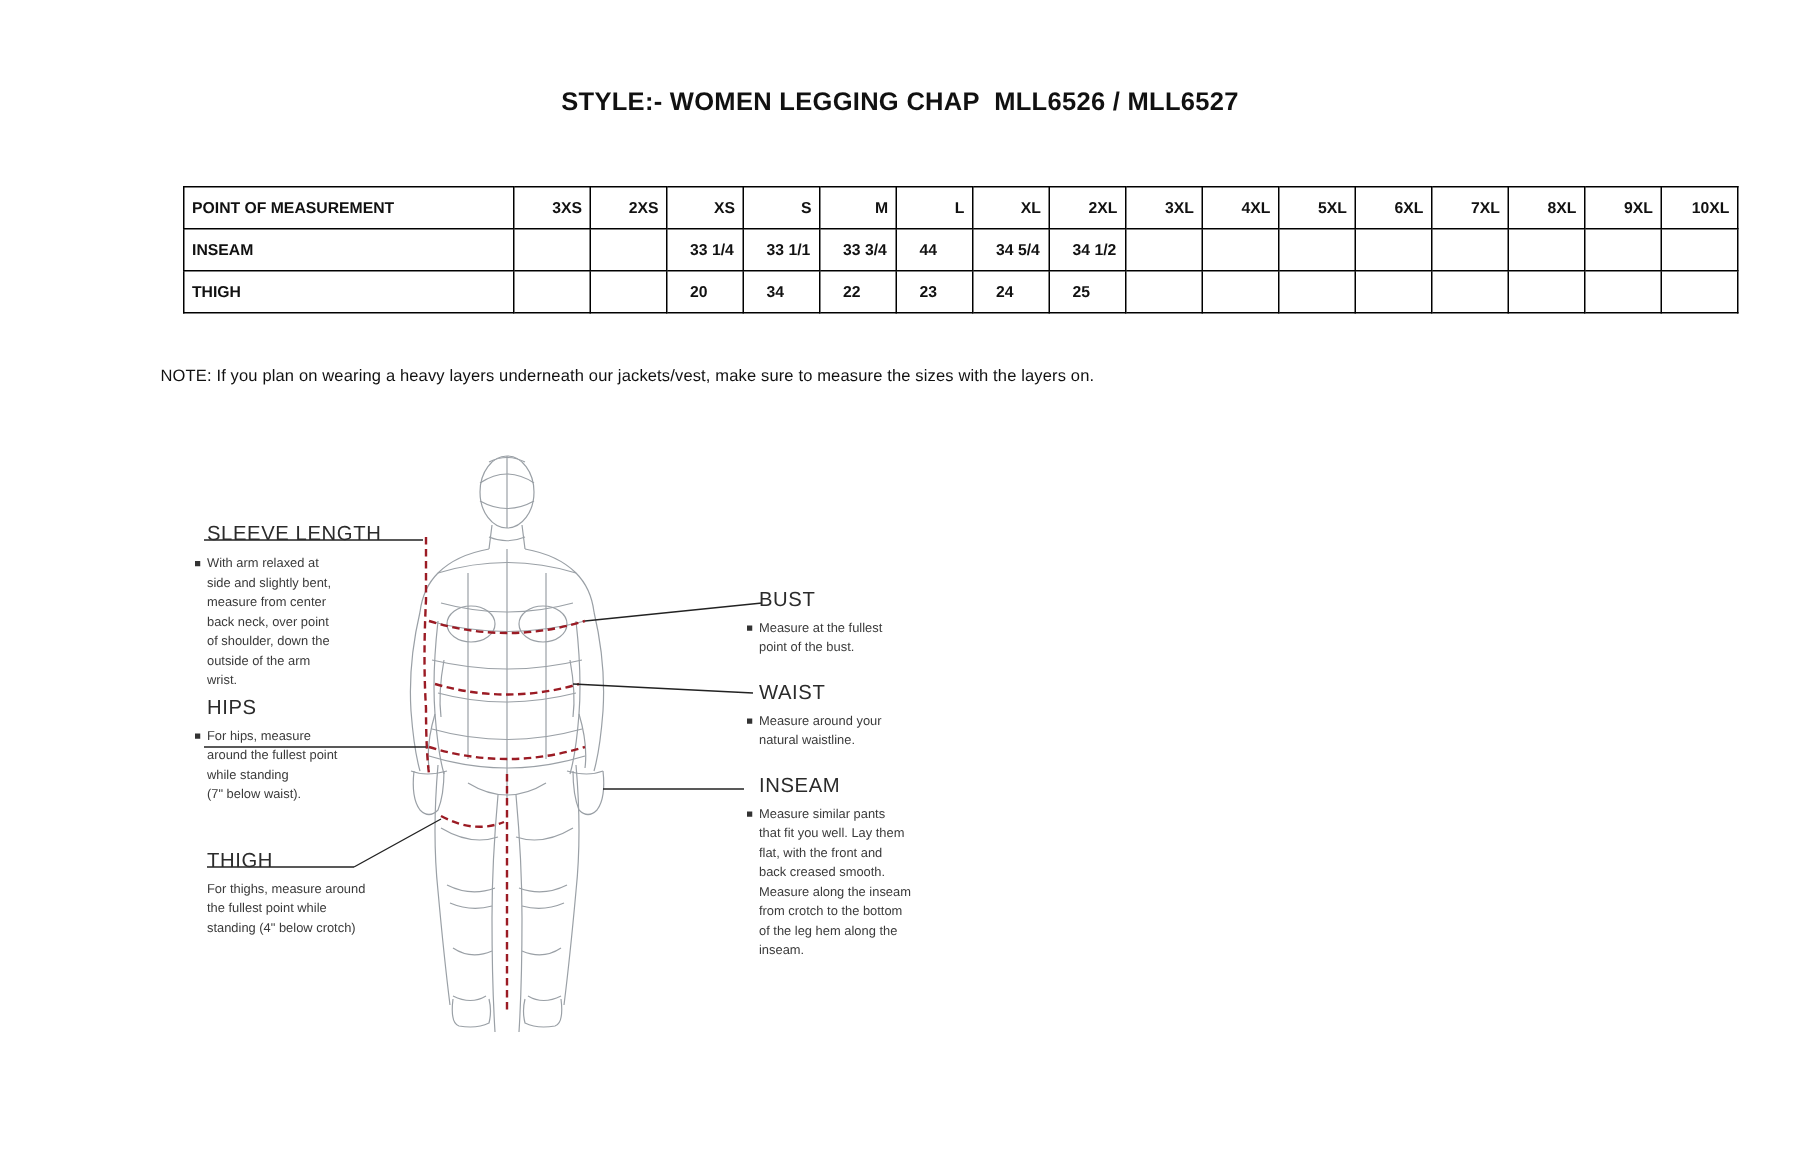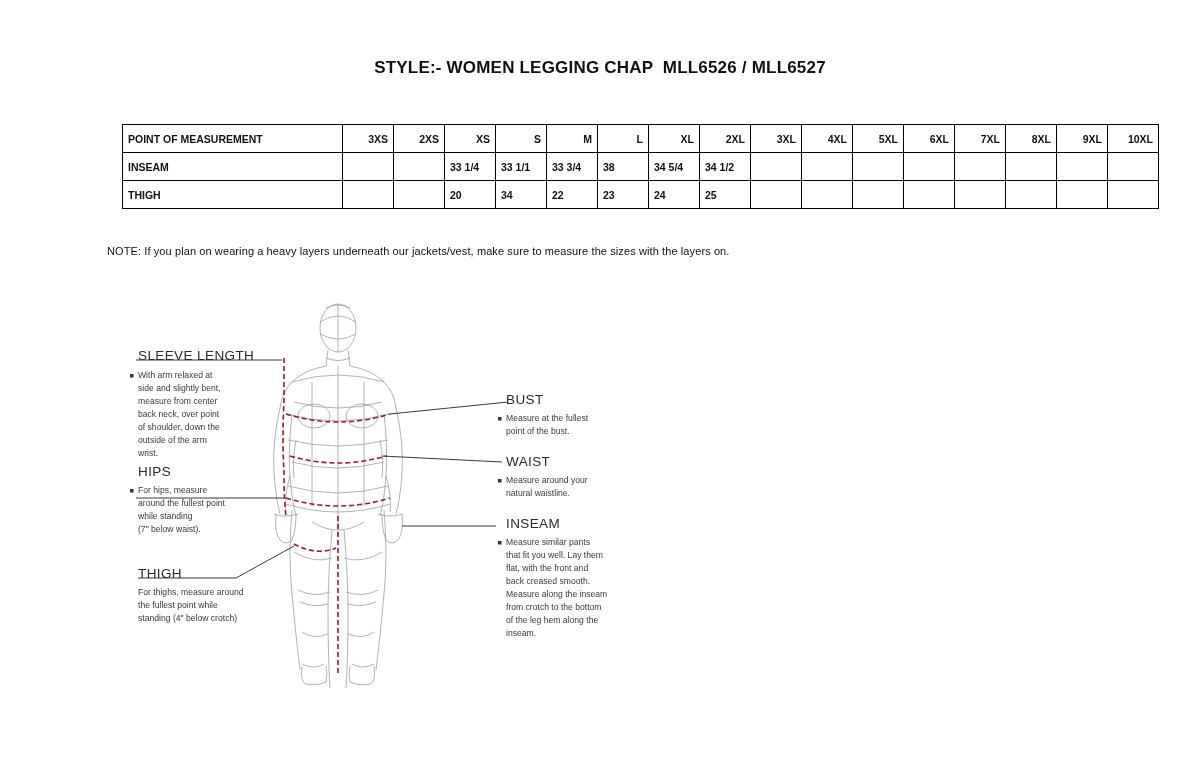--- a/index.html
+++ b/index.html
@@ -69,21 +69,21 @@
     text-align: left;
   }
   table.size-chart th.sz,
   table.size-chart td.sz {
     width: 51px;
     text-align: right;
   }
   table.size-chart td.val {
     text-align: left;
     font-weight: bold;
-    padding-left: 5px;
+    padding-left: 15px;
   }
 
   
   .note {
     position: absolute;
     left: 107px;
     top: 245px;
     font-size: 11px;
     font-weight: normal;
     color: #111;
@@ -147,21 +147,21 @@
         </tr>
       </thead>
       <tbody>
         <tr>
           <td class="pom">INSEAM</td>
           <td class="val"></td>
           <td class="val"></td>
           <td class="val">33 1/4</td>
           <td class="val">33 1/1</td>
           <td class="val">33 3/4</td>
-          <td class="val">38</td>
+          <td class="val">44</td>
           <td class="val">34 5/4</td>
           <td class="val">34 1/2</td>
           <td class="val"></td>
           <td class="val"></td>
           <td class="val"></td>
           <td class="val"></td>
           <td class="val"></td>
           <td class="val"></td>
           <td class="val"></td>
           <td class="val"></td>

